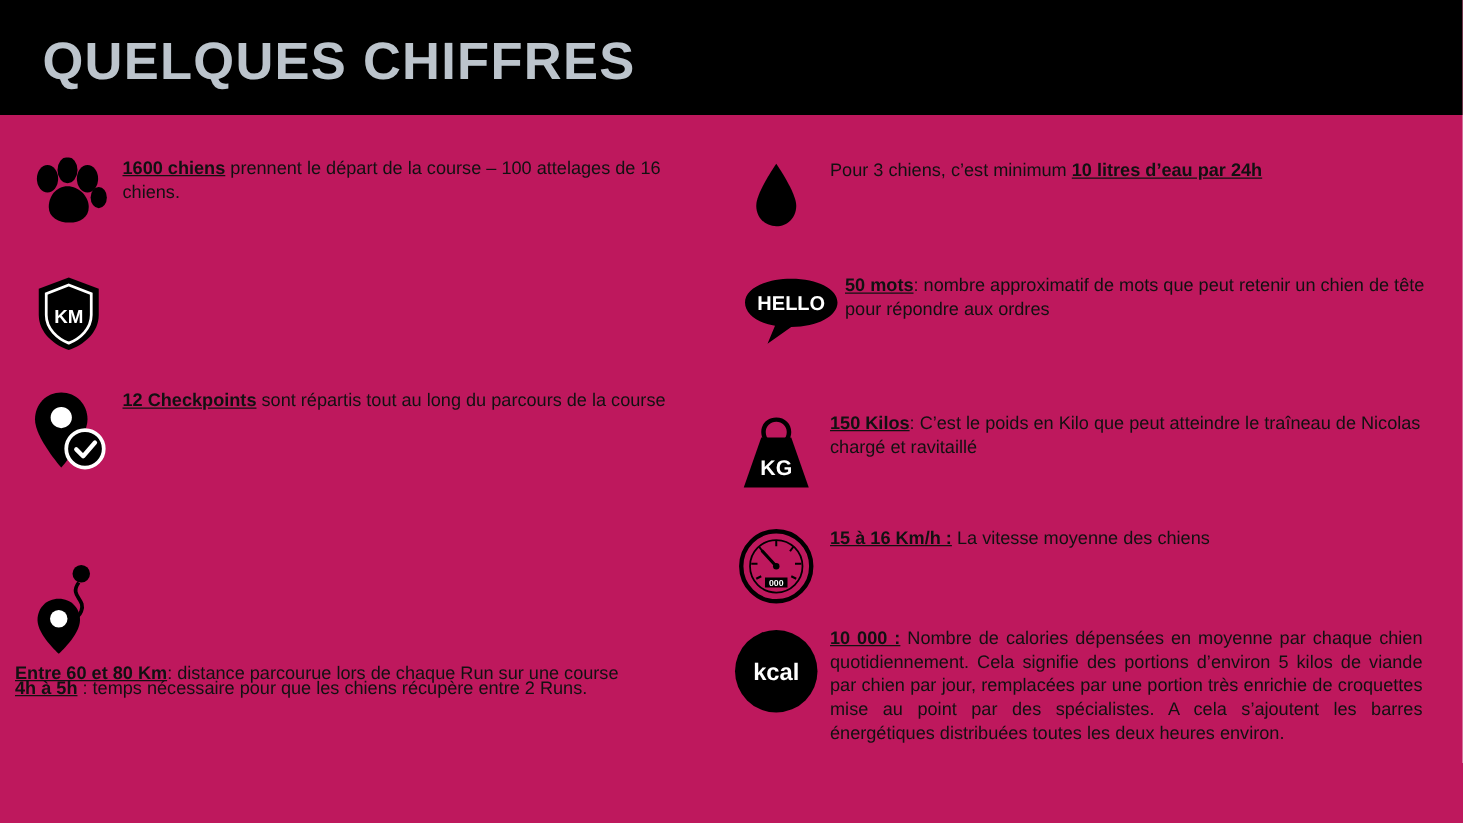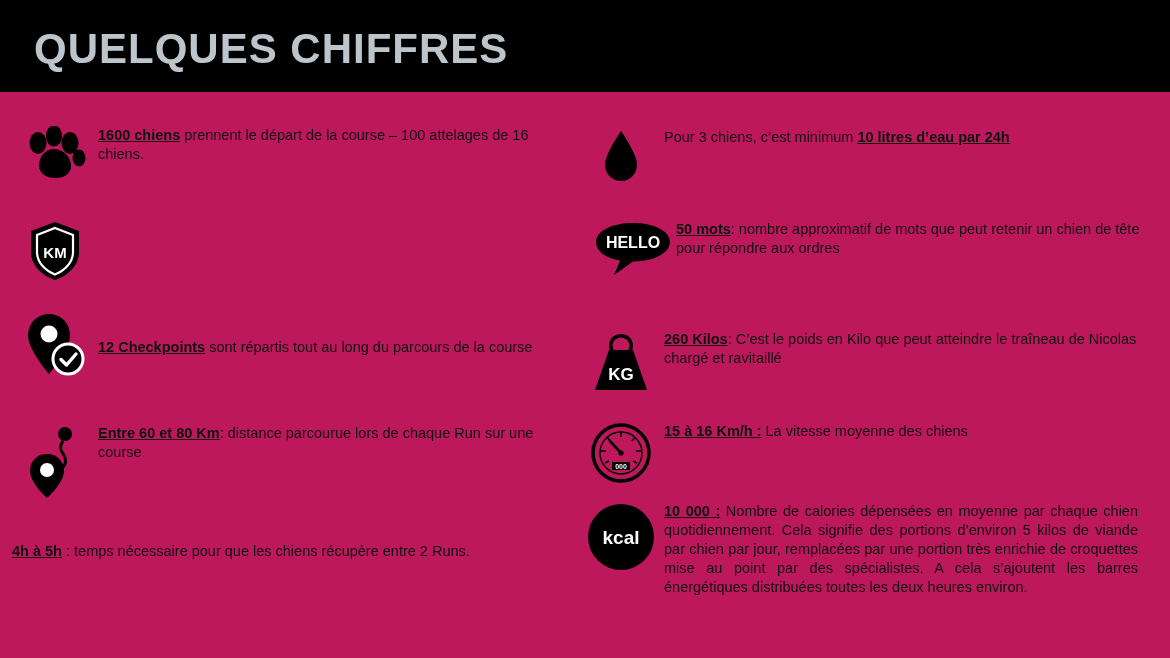--- a/index.html
+++ b/index.html
@@ -80,22 +80,22 @@
   .fact-text.justify { text-align: justify; }
   .lead {
     font-weight: bold;
     text-decoration: underline;
   }
   svg { display: block; }
 
   
   #f-l0 { left: 0px;  top: 34px;  width: 548px; }
   #f-l1 { left: 0px;  top: 128px; width: 548px; }
-  #f-l2 { left: 0px;  top: 220px; width: 548px; align-items: center; }
-  #f-l3 { left: 0px;  top: 332px; width: 548px; }
+  #f-l2 { left: 0px;  top: 220px; width: 548px; }
+  #f-l3 { left: 0px;  top: 352px; width: 548px; flex-direction: column; }
   #f-l4 { left: 0px;  top: 450px; width: 548px; }
   
   #f-r0 { left: 0px;  top: 36px;  width: 560px; }
   #f-r1 { left: 12px;  top: 128px; width: 560px; }
   #f-r2 { left: 0px;  top: 238px; width: 560px; }
   #f-r3 { left: 0px;  top: 330px; width: 560px; }
   #f-r4 { left: 0px;  top: 410px; width: 560px; }
 </style>
 </head>
 <body>
@@ -197,21 +197,21 @@
 
       <div class="fact" id="f-r2">
         <div class="fact-icon">
           <svg width="64" height="62" viewBox="0 0 64 62">
             <path d="M32 4 C25 4 20 9 20 15.5 C20 18 20.7 20.3 22 22 L26.5 22 C24.7 20.6 23.6 18.2 23.6 15.5 C23.6 11 27.3 7.4 32 7.4 C36.7 7.4 40.4 11 40.4 15.5 C40.4 18.2 39.3 20.6 37.5 22 L42 22 C43.3 20.3 44 18 44 15.5 C44 9 39 4 32 4z" fill="#000"></path>
             <path d="M20 20 L44 20 L58 60 L6 60 Z" fill="#000"></path>
             <text x="32" y="50" font-family="'Liberation Sans', sans-serif" font-size="17" font-weight="bold" fill="#fff" text-anchor="middle">KG</text>
           </svg>
         </div>
         <div class="fact-text">
-          <span class="lead">260 Kilos</span><span>: C’est le poids en Kilo que peut atteindre le traîneau de Nicolas chargé et ravitaillé</span>
+          <span class="lead">150 Kilos</span><span>: C’est le poids en Kilo que peut atteindre le traîneau de Nicolas chargé et ravitaillé</span>
         </div>
       </div>
 
       <div class="fact" id="f-r3">
         <div class="fact-icon">
           <svg width="62" height="62" viewBox="0 0 62 62">
             <circle cx="31" cy="31" r="28" fill="none" stroke="#000" stroke-width="3.5"></circle>
             <circle cx="31" cy="31" r="21" fill="none" stroke="#000" stroke-width="1.4"></circle>
             <g stroke="#000" stroke-width="1.6">
               <line x1="31" y1="10" x2="31" y2="15"></line>

